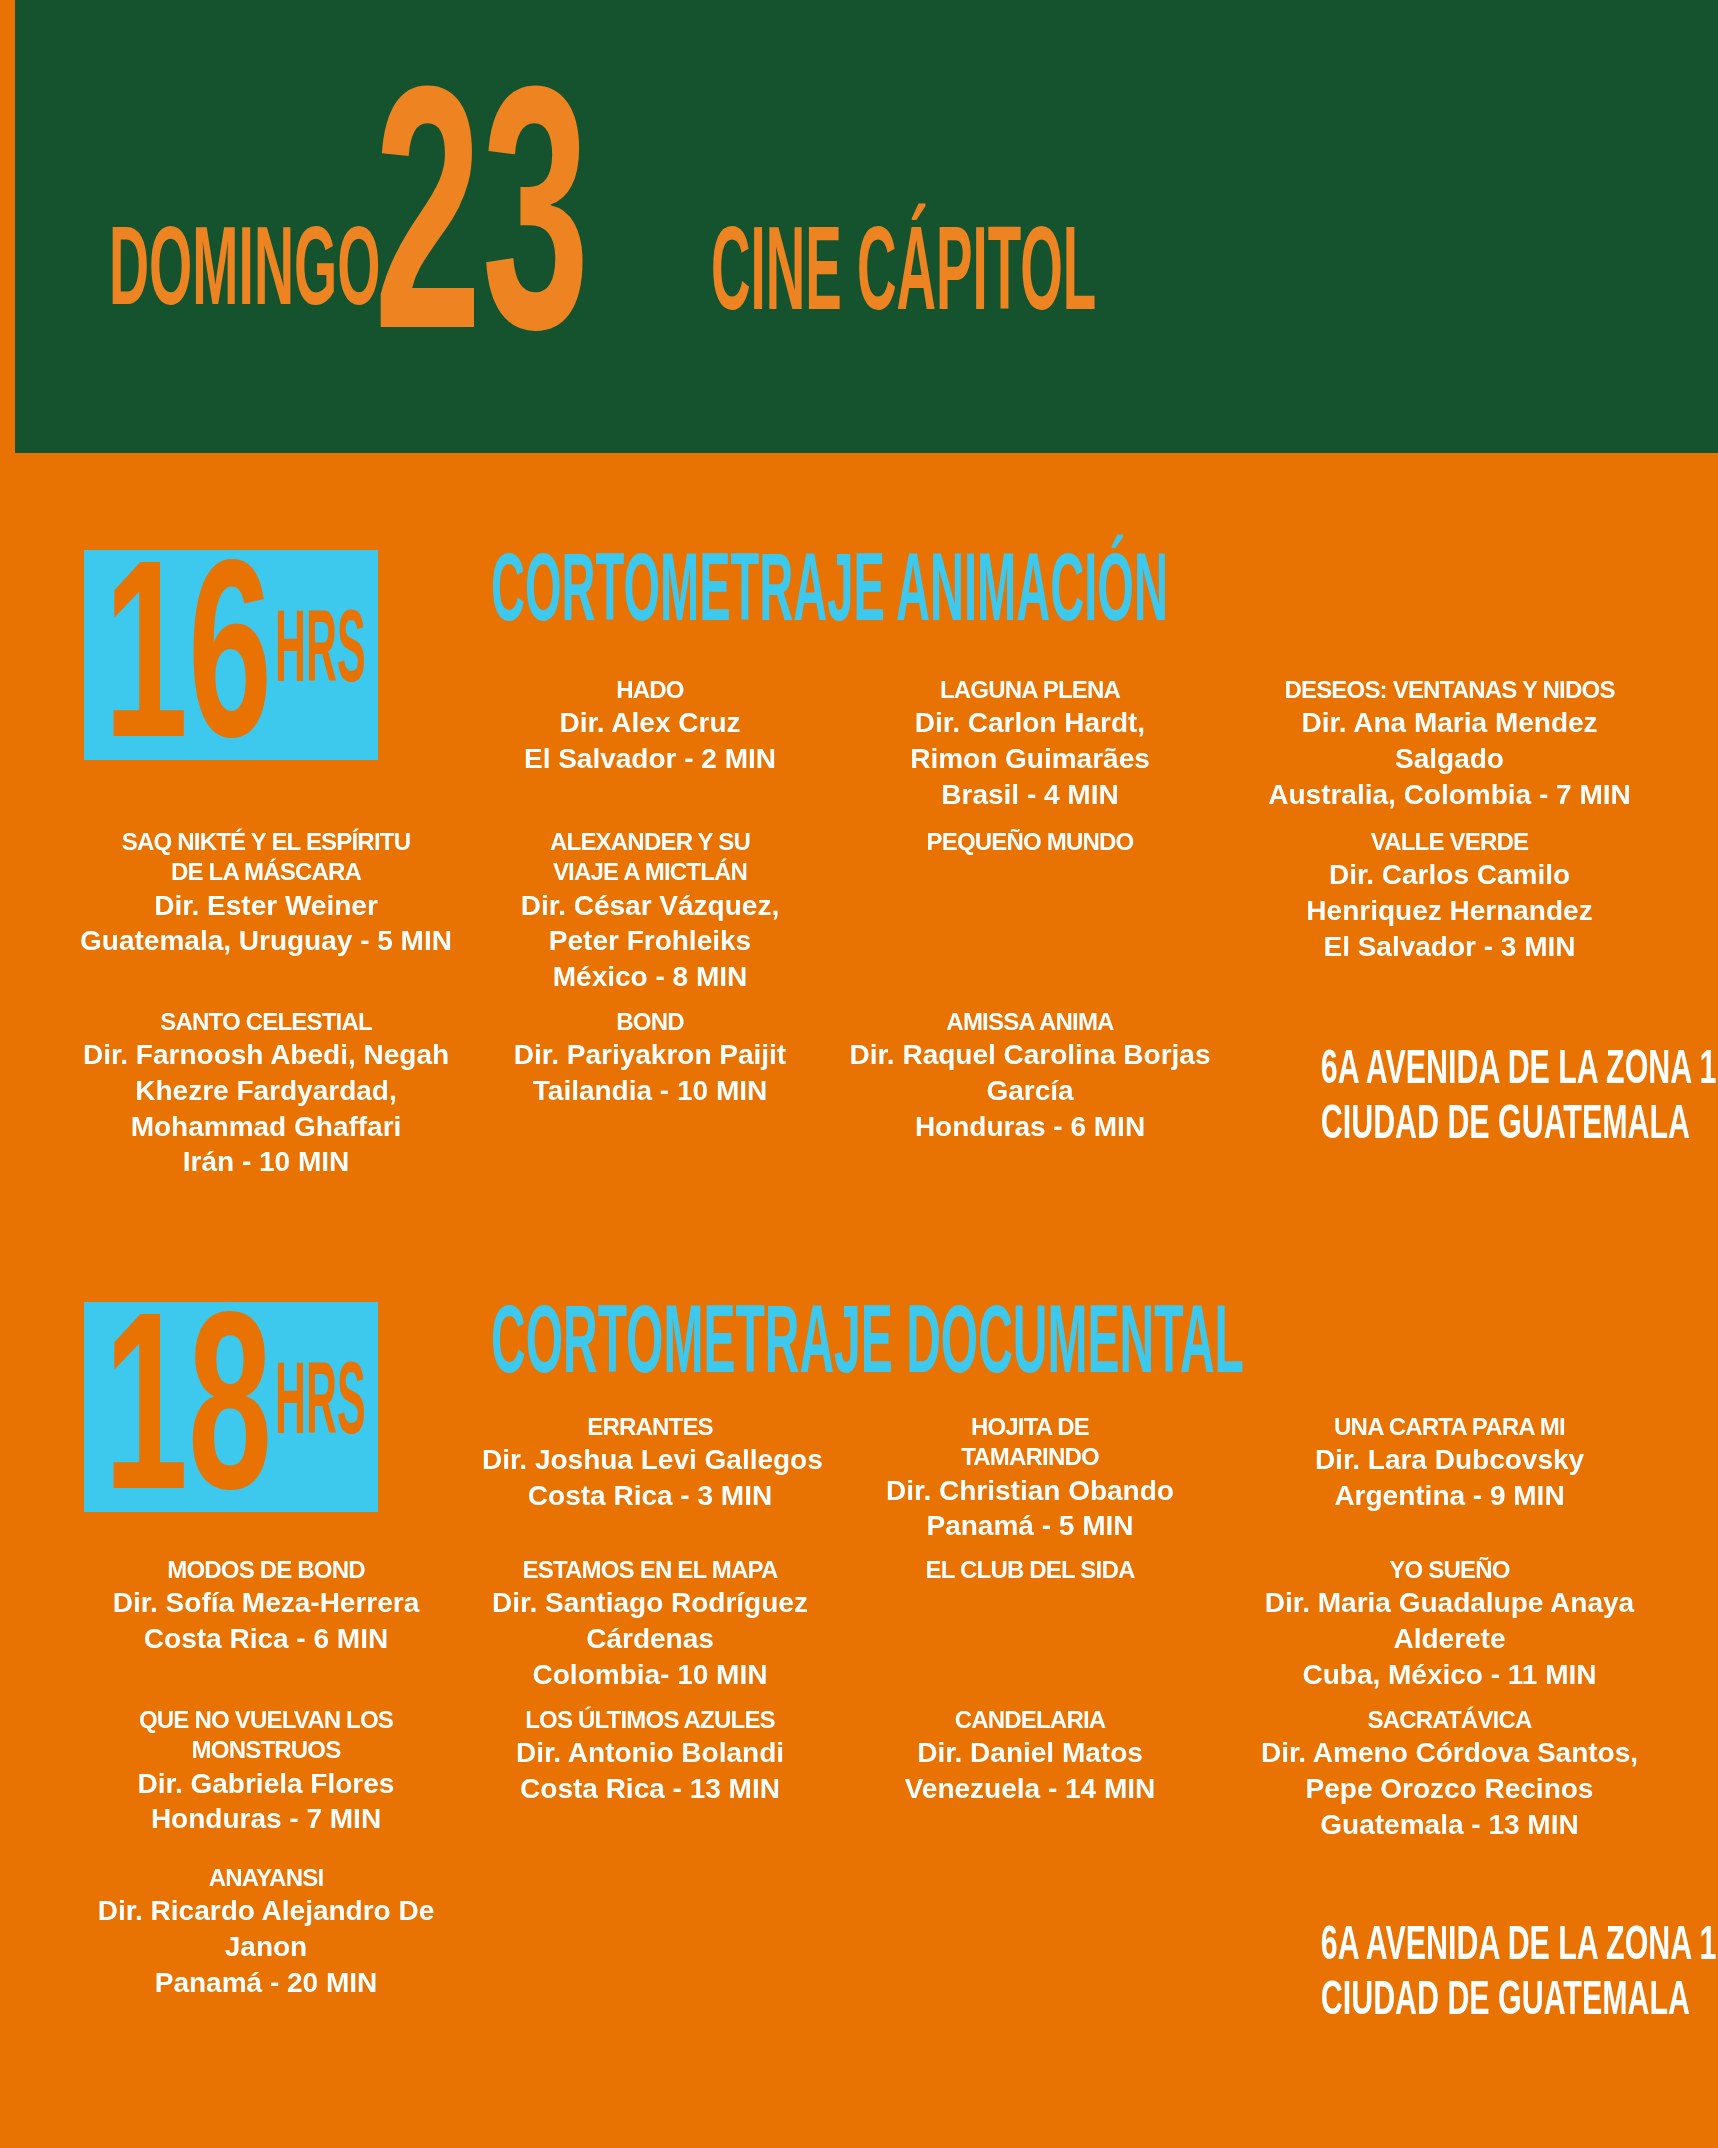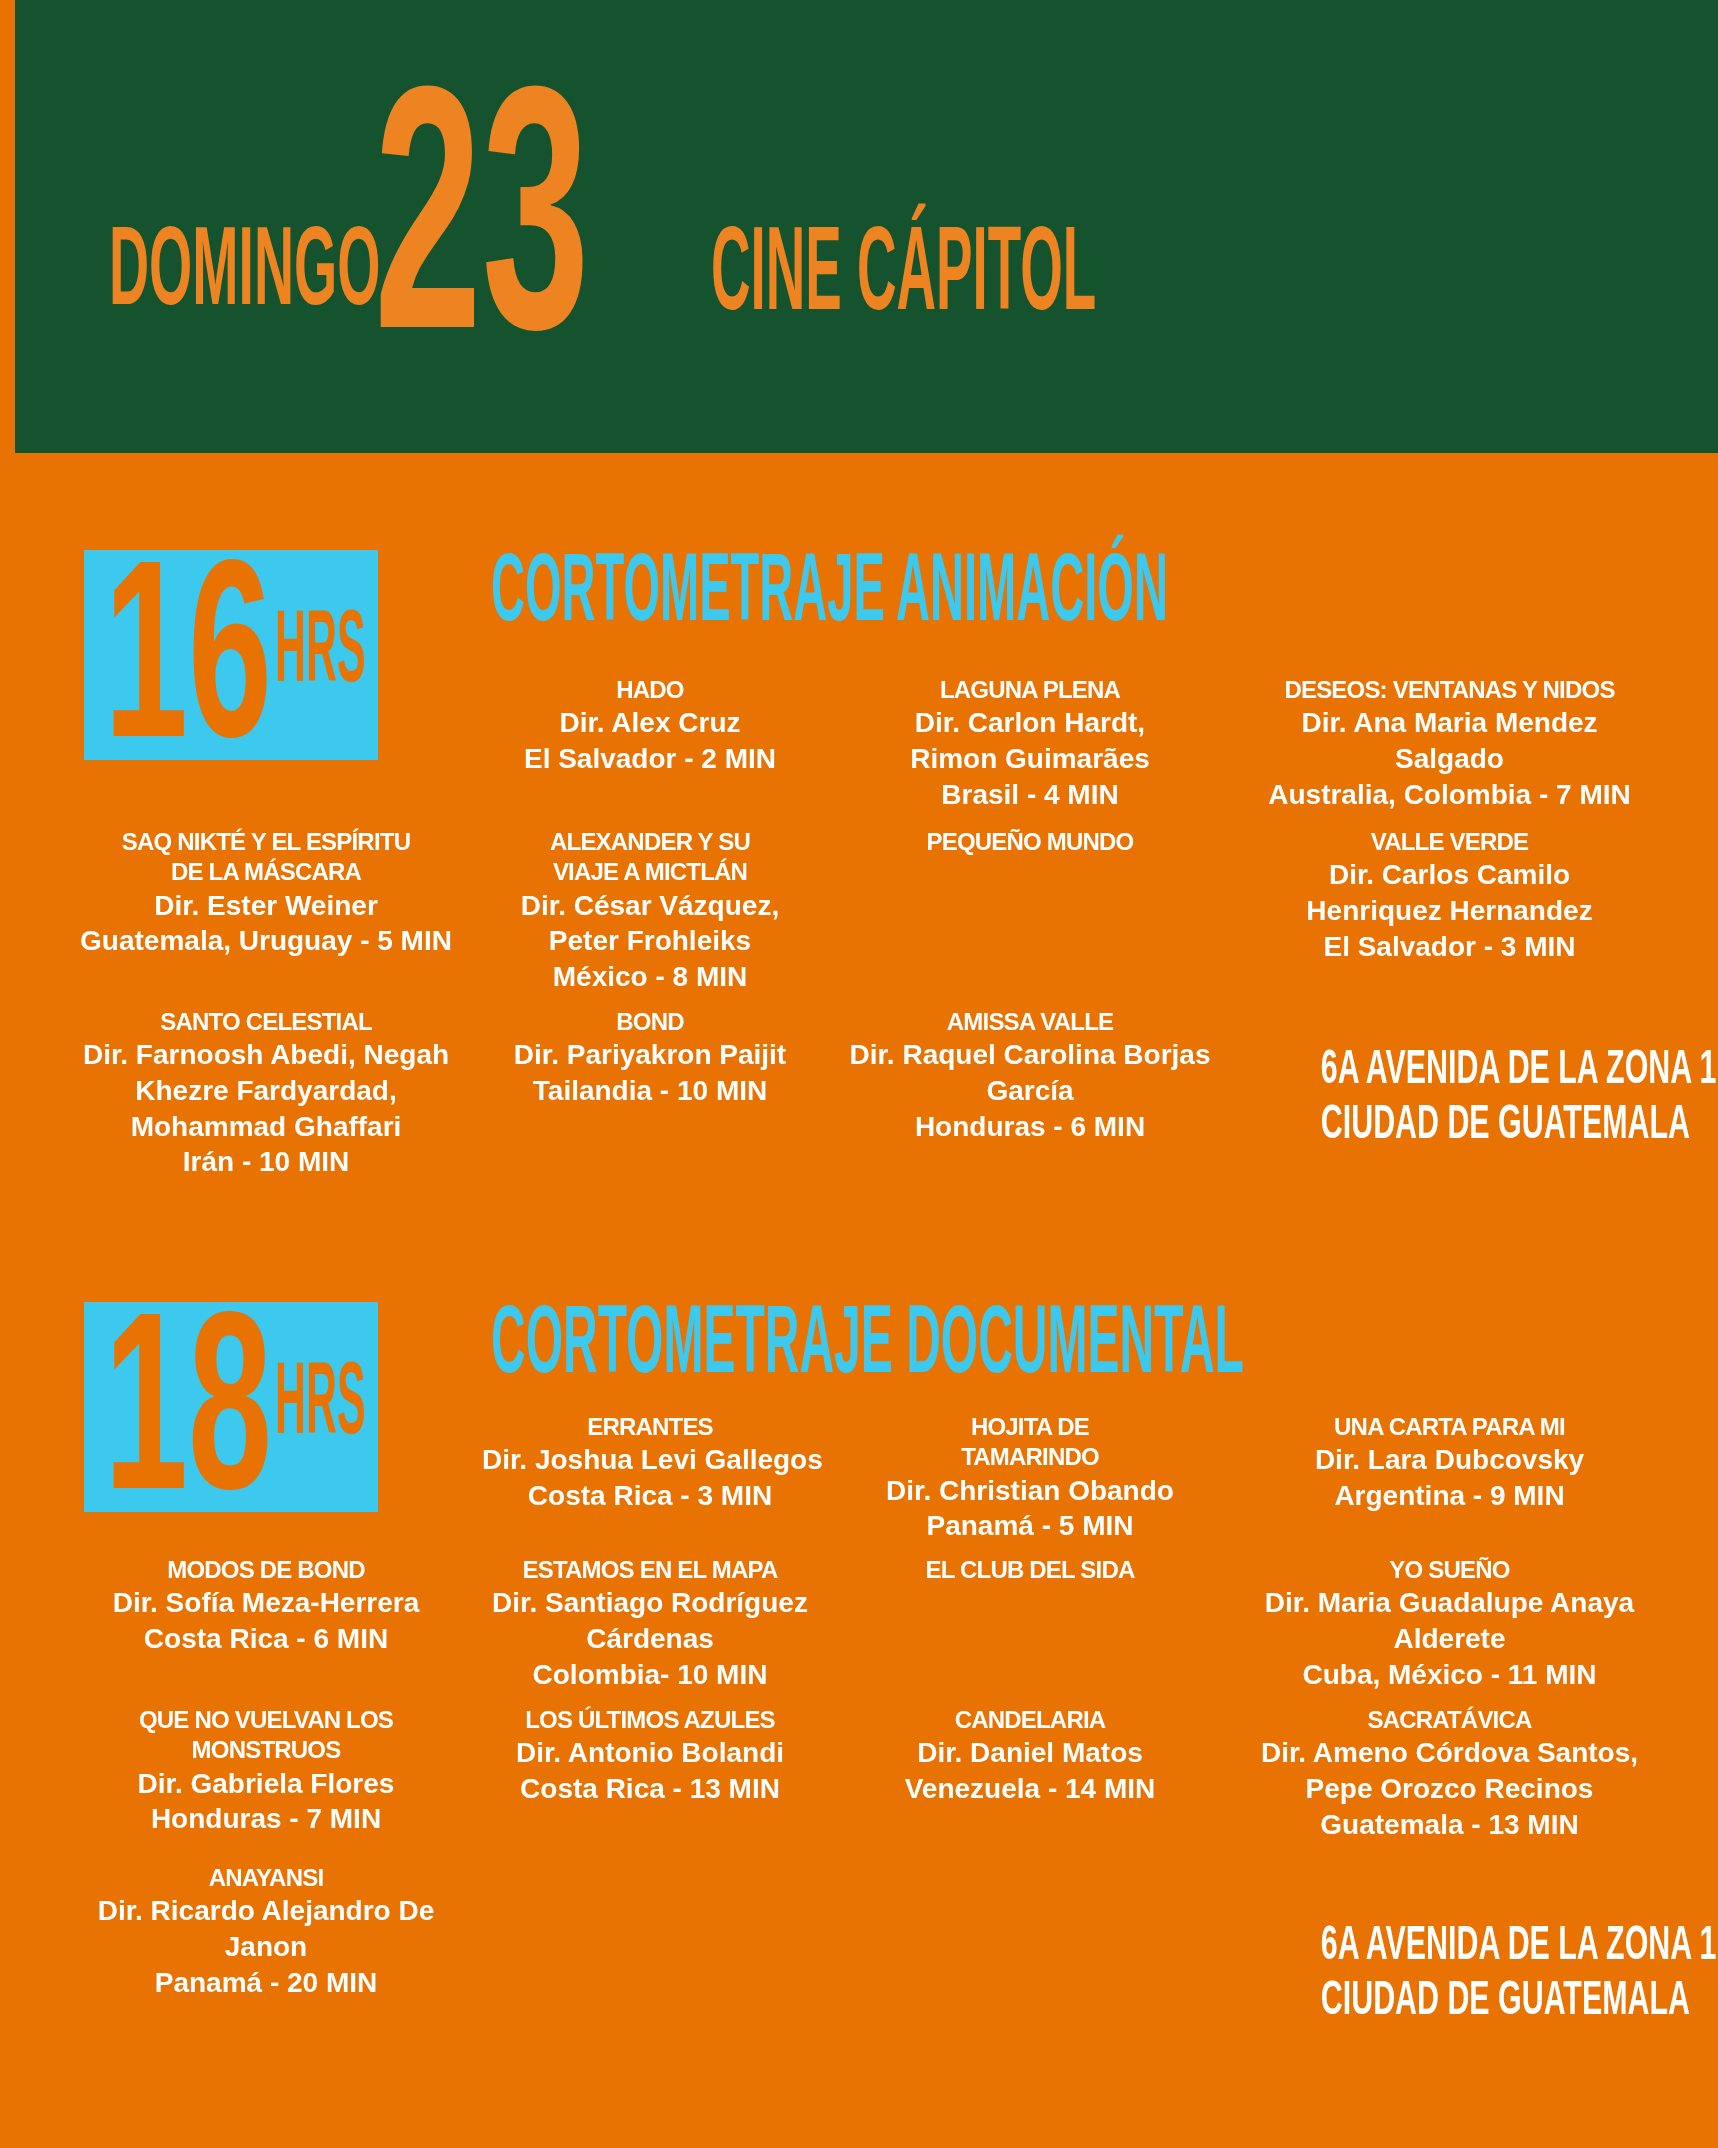--- a/index.html
+++ b/index.html
@@ -113,21 +113,21 @@
 Khezre Fardyardad,
 Mohammad Ghaffari
 Irán - 10 MIN</div>
     </div>
     <div class="cell">
       <div class="ft">BOND</div>
       <div class="fd">Dir. Pariyakron Paijit
 Tailandia - 10 MIN</div>
     </div>
     <div class="cell">
-      <div class="ft">AMISSA VALLE</div>
+      <div class="ft">AMISSA ANIMA</div>
       <div class="fd">Dir. Raquel Carolina Borjas
 García
 Honduras - 6 MIN</div>
     </div>
     <div class="cell">
       <span class="addr addr1">6A AVENIDA DE LA ZONA 1,
 CIUDAD DE GUATEMALA</span>
     </div>
   </div>
 

